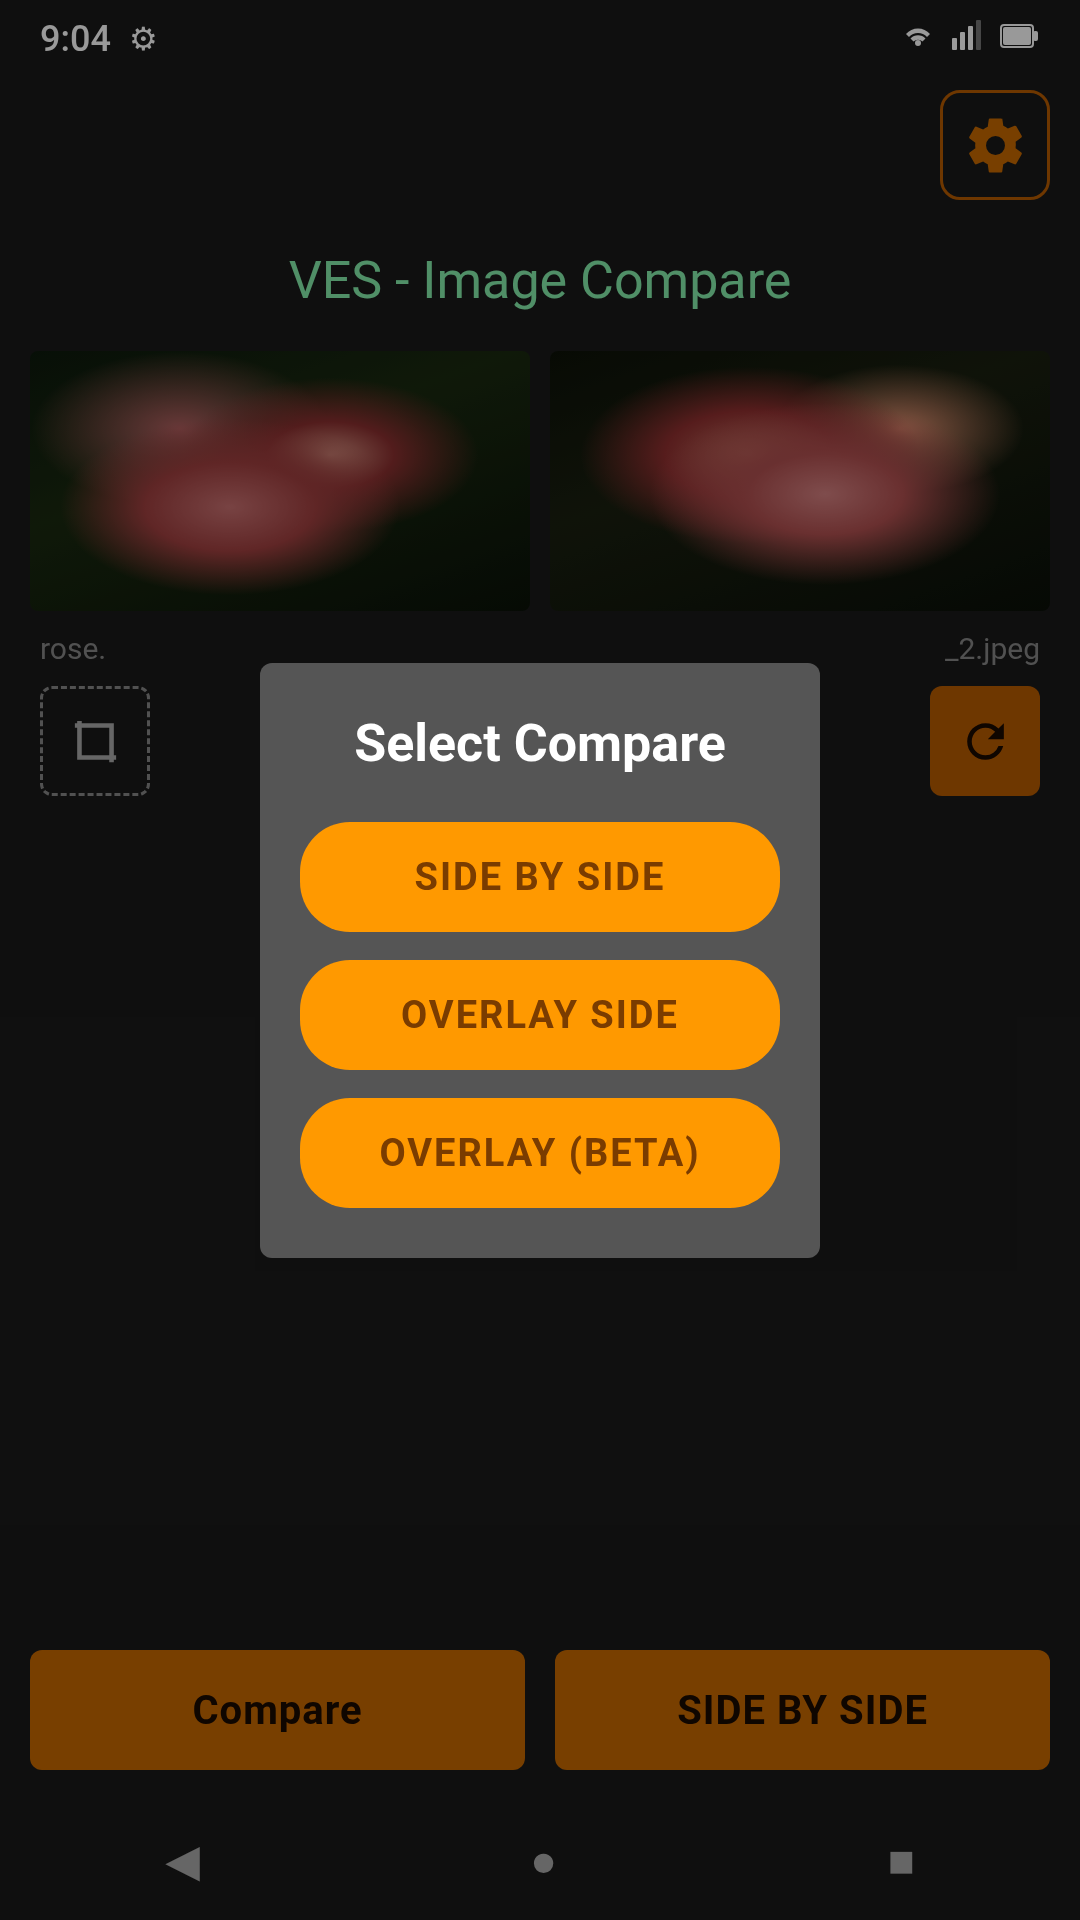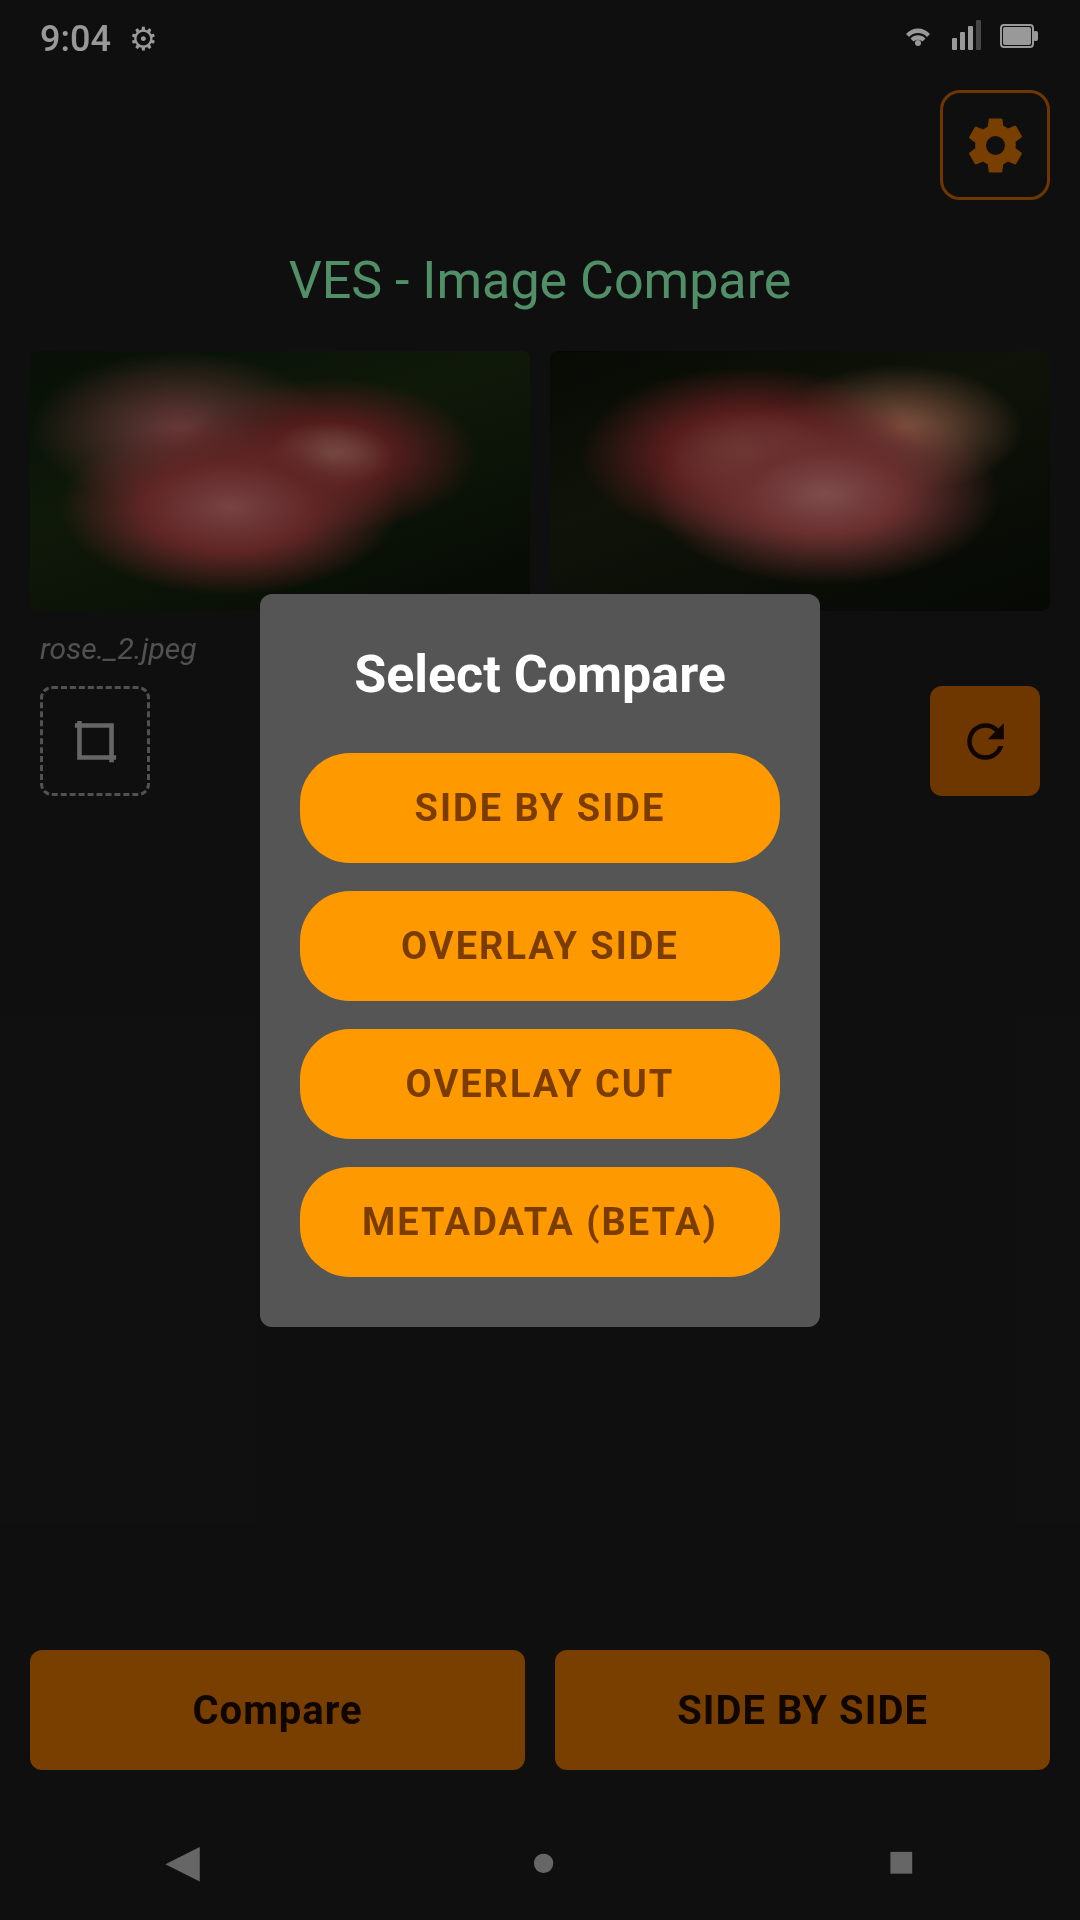--- a/index.html
+++ b/index.html
@@ -132,24 +132,23 @@
       height: 100%;
       background: 
         radial-gradient(ellipse at 55% 55%, #d48080 0%, #b05050 20%, transparent 45%),
         radial-gradient(ellipse at 40% 40%, #c07060 0%, #903030 20%, transparent 40%),
         radial-gradient(ellipse at 70% 30%, #e09070 0%, transparent 25%),
         linear-gradient(160deg, #0d1208 0%, #1a2010 40%, #0a1008 100%);
     }
 
     .file-labels {
       display: flex;
-      justify-content: flex-start;
+      justify-content: space-between;
       padding: 0 10px;
       margin-bottom: 20px;
-      font-style: italic;
     }
 
     .file-label {
       color: #888888;
       font-size: 30px;
     }
 
     .bottom-buttons-row {
       display: flex;
       justify-content: space-between;
@@ -361,26 +360,23 @@
     <div class="modal-btn">
       <span class="modal-btn-label">SIDE BY SIDE</span>
     </div>
 
     <div class="modal-btn">
       <span class="modal-btn-label">OVERLAY SIDE</span>
     </div>
 
 
 
+
     <div class="modal-btn">
-      <span class="modal-btn-label">OVERLAY CUT</span>
-    </div>
-
-    <div class="modal-btn">
-      <span class="modal-btn-label">METADATA (BETA)</span>
+      <span class="modal-btn-label">OVERLAY (BETA)</span>
     </div>
   </div>
 </div>
 
 <div class="main-actions">
   <div class="action-btn">
     <span class="action-btn-label">Compare</span>
   </div>
   <div class="action-btn">
     <span class="action-btn-label">SIDE BY SIDE</span>

